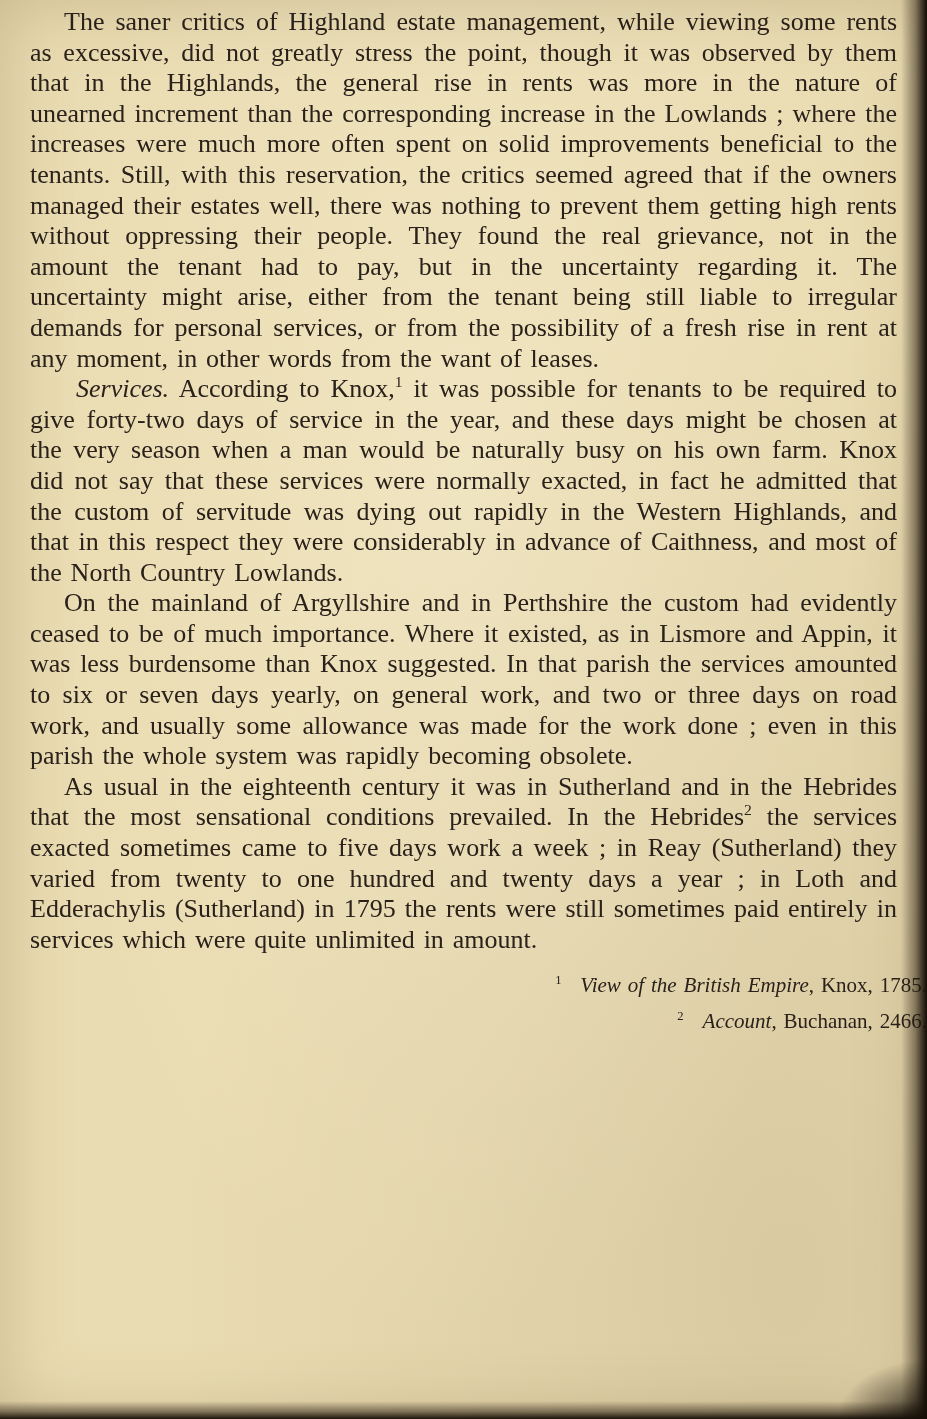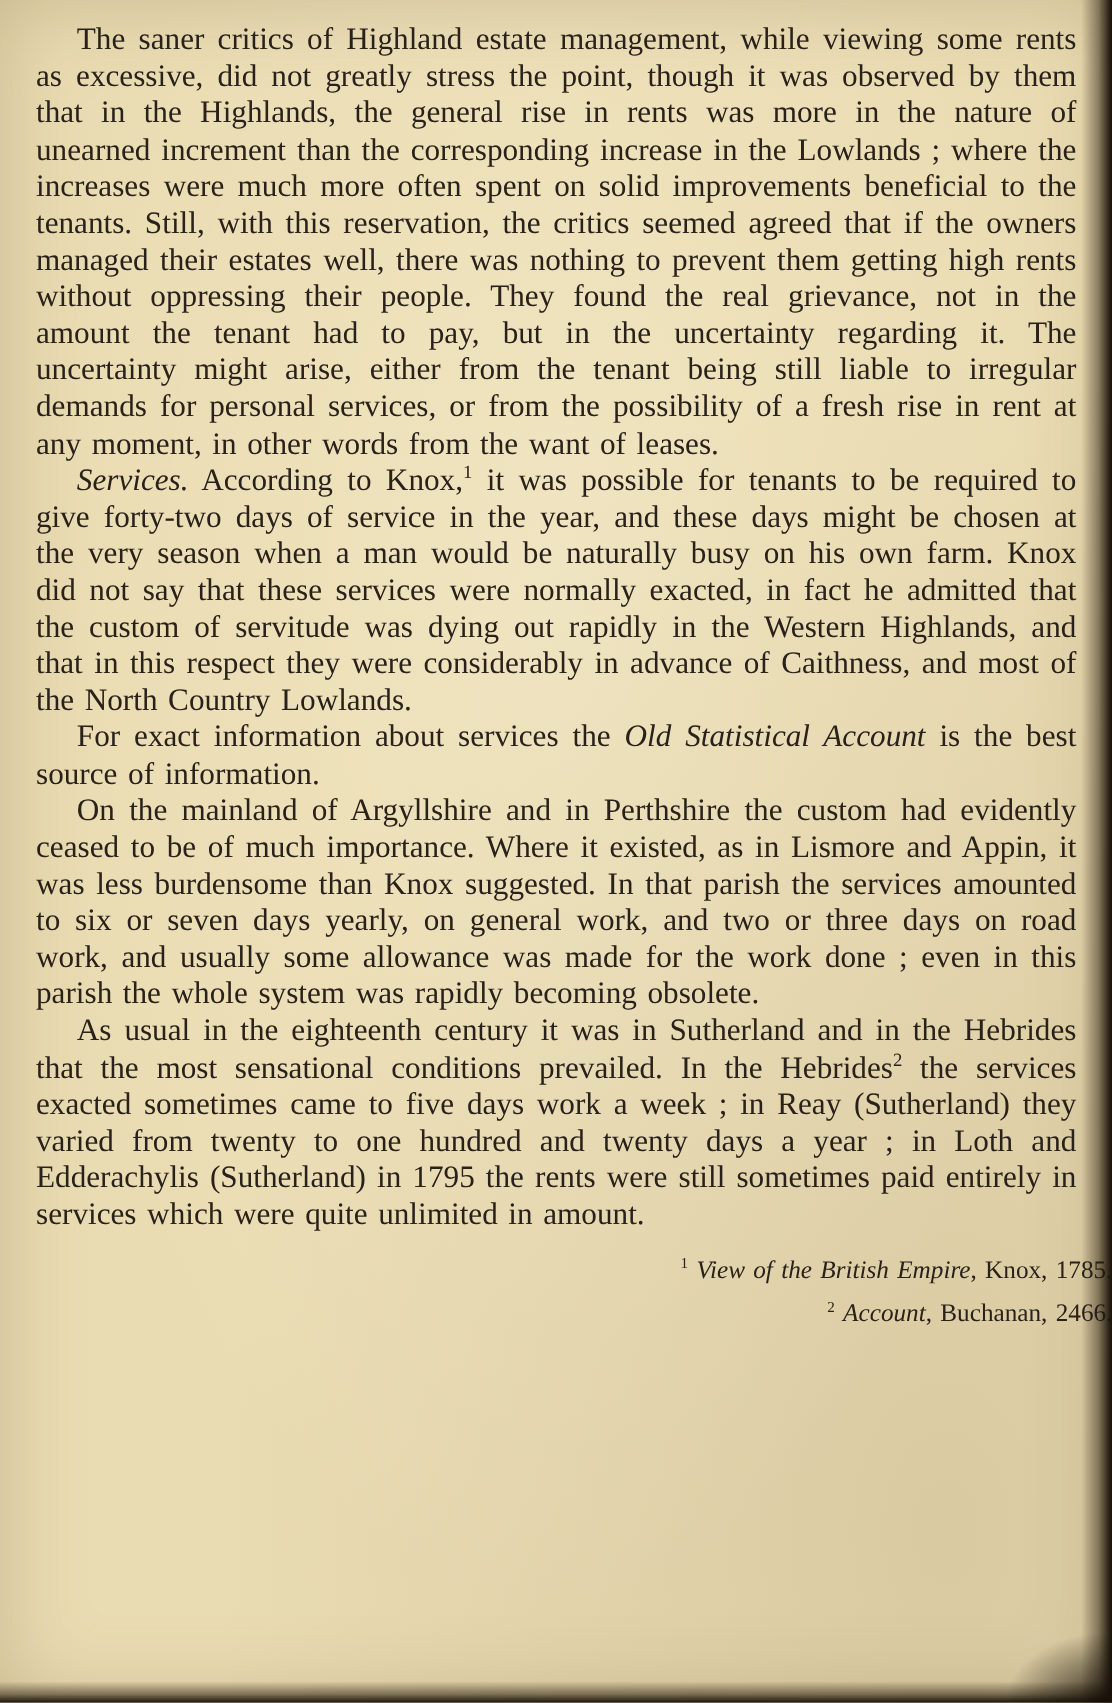--- a/index.html
+++ b/index.html
@@ -14,32 +14,33 @@
     overflow: hidden;
     background:
       radial-gradient(ellipse at 50% 35%, rgba(255, 250, 228, 0.30), rgba(255,250,228,0) 65%),
       radial-gradient(ellipse at 85% 90%, rgba(90, 70, 40, 0.12), rgba(90,70,40,0) 55%),
       var(--paper, #eadcb2);
     box-shadow: inset 0 0 70px rgba(110, 90, 50, 0.28);
     color: var(--ink, #2a231a);
     font-family: "Liberation Serif", "DejaVu Serif", serif;
   }
   .body-text {
-    padding: 18px 30px 0 30px;
+    padding: 7px 30px 0 30px;
     font-size: 26px;
     line-height: 30.6px;
     text-align: justify;
     word-spacing: 0.09em;
   }
   .body-text p {
     margin: 0;
     text-indent: 34px;
   }
   .body-text em, .footnotes em {
     font-style: italic;
+    margin-left: 12px;
   }
   sup.fn-ref {
     font-size: 60%;
     line-height: 0;
     vertical-align: super;
   }
   .footnotes {
     margin-top: 12px;
     padding-left: 196px;
     font-size: 21px;
@@ -78,21 +79,20 @@
     pointer-events: none;
   }
 </style>
 </head>
 <body>
 
 <div class="page">
   <div class="body-text">
       <p><span>The saner critics of Highland estate management, while viewing some rents as excessive, did not greatly stress the point, though it was observed by them that in the Highlands, the general rise in rents was more in the nature of unearned increment than the corresponding increase in the Lowlands ; where the increases were much more often spent on solid improvements beneficial to the tenants. Still, with this reservation, the critics seemed agreed that if the owners managed their estates well, there was nothing to prevent them getting high rents without oppressing their people. They found the real grievance, not in the amount the tenant had to pay, but in the uncertainty regarding it. The uncertainty might arise, either from the tenant being still liable to irregular demands for personal services, or from the possibility of a fresh rise in rent at any moment, in other words from the want of leases.</span></p>
       <p><em>Services.</em><span> According to Knox,</span><sup class="fn-ref">1</sup><span> it was possible for tenants to be required to give forty-two days of service in the year, and these days might be chosen at the very season when a man would be naturally busy on his own farm. Knox did not say that these services were normally exacted, in fact he admitted that the custom of servitude was dying out rapidly in the Western Highlands, and that in this respect they were considerably in advance of Caithness, and most of the North Country Lowlands.</span></p>
-      <p><span>For exact information about services the </span><em>Old Statistical Account</em><span> is the best source of information.</span></p>
       <p><span>On the mainland of Argyllshire and in Perthshire the custom had evidently ceased to be of much importance. Where it existed, as in Lismore and Appin, it was less burdensome than Knox suggested. In that parish the services amounted to six or seven days yearly, on general work, and two or three days on road work, and usually some allowance was made for the work done ; even in this parish the whole system was rapidly becoming obsolete.</span></p>
       <p><span>As usual in the eighteenth century it was in Sutherland and in the Hebrides that the most sensational conditions prevailed. In the Hebrides</span><sup class="fn-ref">2</sup><span> the services exacted sometimes came to five days work a week ; in Reay (Sutherland) they varied from twenty to one hundred and twenty days a year ; in Loth and Edderachylis (Sutherland) in 1795 the rents were still sometimes paid entirely in services which were quite unlimited in amount.</span></p>
     </div>
   <div class="footnotes">
       <p><sup class="fn-ref">1</sup><span> </span><em>View of the British Empire</em><span>, Knox, 1785.</span></p>
       <p><sup class="fn-ref">2</sup><span> </span><em>Account</em><span>, Buchanan, 2466.</span></p>
     </div>
   <div class="edge-right"></div>
   <div class="edge-bottom"></div>
   <div class="edge-corner"></div>

